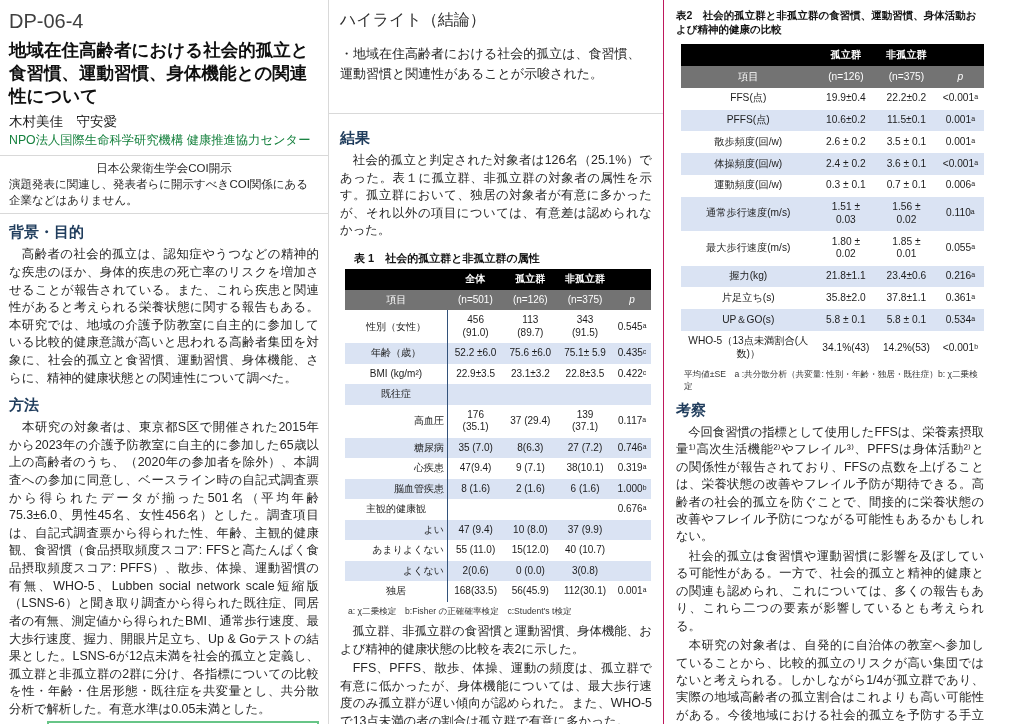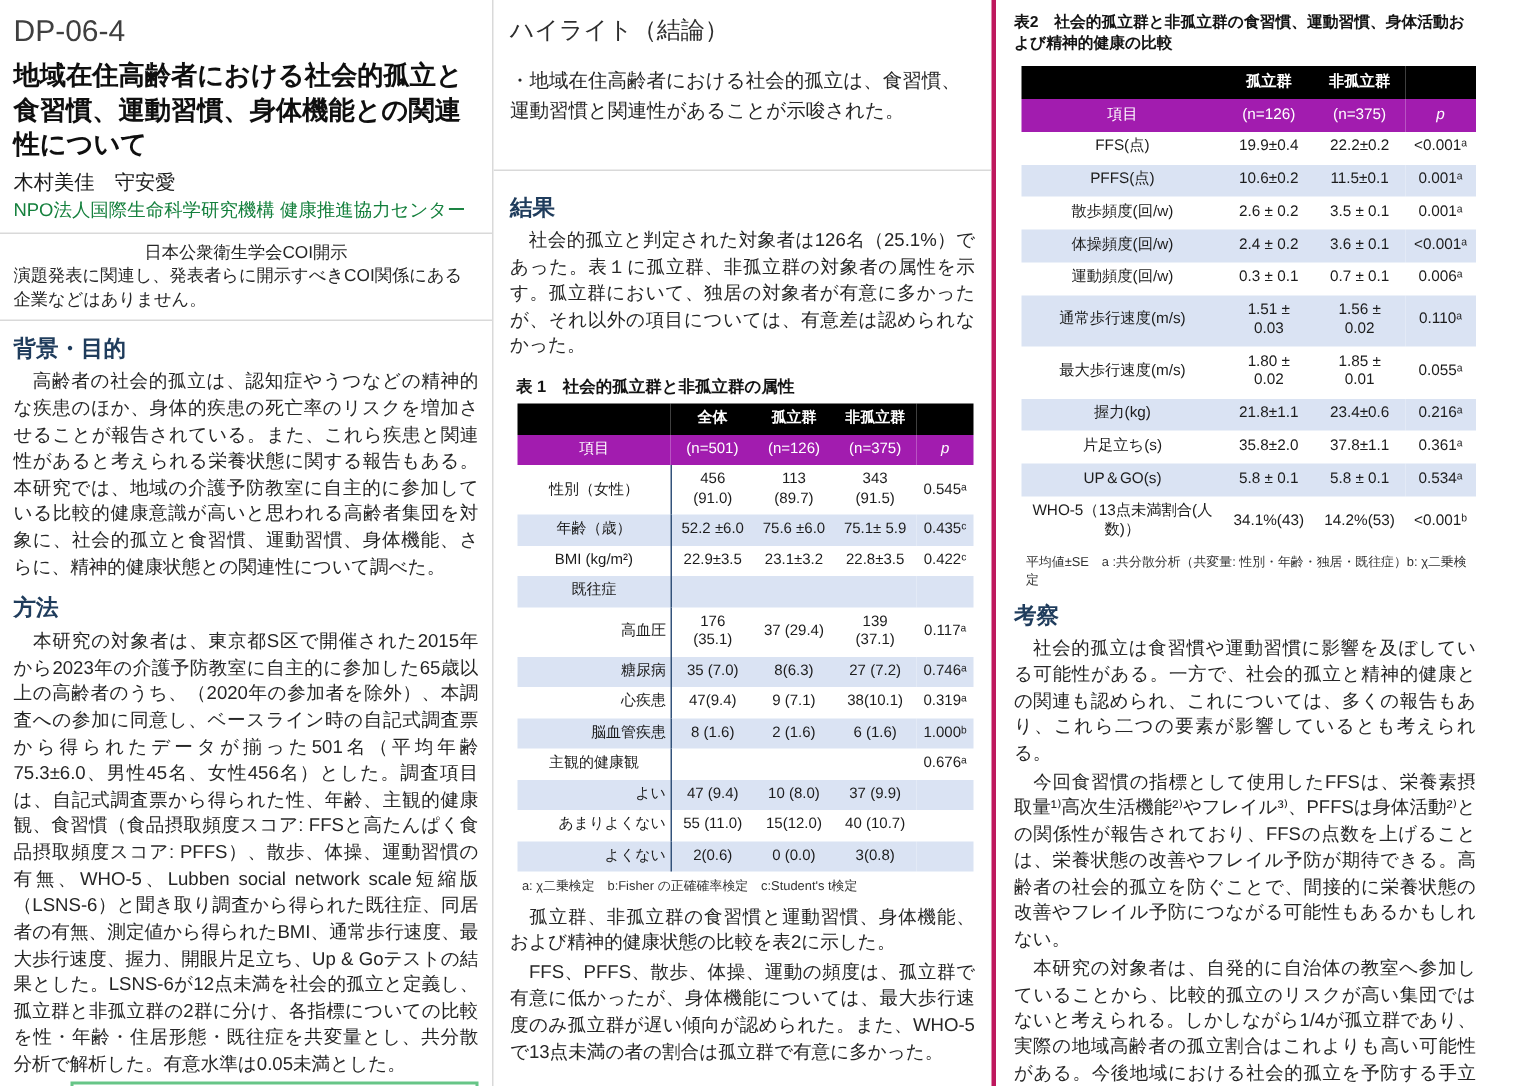--- a/index.html
+++ b/index.html
@@ -4,21 +4,21 @@
 <style>
   html,body{margin:0;padding:0;background:#ffffff;}
   body{
     width:1024px;height:724px;overflow:hidden;
     font-family:"Liberation Sans","DejaVu Sans",sans-serif;
     color:#262626;
   }
   .poster{display:flex;width:984px;height:724px;}
   .col{box-sizing:border-box;overflow:hidden;}
   .c1{width:342px;border-right:1px solid #d9d9d9;padding:6px 9px 4px 9px;}
-  .c2{width:349px;border-right:3px solid #be185d;}
+  .c2{width:349px;border-right:1px solid #be185d;}
   .c3{width:333px;padding:6px 0 4px 12px;}
 
   .dp-number{font-size:20px;color:#3f3f3f;margin:4px 0 2px 0;}
   .main-title{font-size:17.5px;font-weight:bold;line-height:1.32;color:#0f0f0f;margin:6px 0 5px 0;}
   .authors{font-size:13.5px;color:#1c1c1c;margin:1px 0;}
   .affiliation{font-size:12.3px;color:#15803d;margin:1px 0 6px 0;}
   .rule{border-top:1px solid #d9d9d9;margin:5px -9px;}
   .coi-title{font-size:11.5px;text-align:center;margin:1px 0;}
   .coi-body{font-size:11.5px;line-height:1.35;margin:0;}
 
@@ -29,25 +29,25 @@
     box-sizing:border-box;margin:0 0 0 38px;border:2px solid #67c587;
     padding:3px 6px;font-size:10.8px;line-height:1.33;color:#222;
   }
 
   
   .hl-block{box-sizing:border-box;height:114px;padding:8px 11px 4px 11px;border-bottom:1px solid #d9d9d9;}
   .hl-heading{font-size:16px;color:#2e2e2e;margin:2px 0 13px 0;font-weight:normal;}
   .hl-body{font-size:13px;line-height:1.5;margin:0;}
   .c2-inner{padding:6px 11px 0 11px;}
 
-  .tbl-caption{font-size:11px;font-weight:bold;color:#141414;margin:11px 0 4px 4px;line-height:1.3;}
+  .tbl-caption{font-size:11px;font-weight:bold;color:#141414;margin:11px 0 4px 14px;line-height:1.3;}
   table.t{border-collapse:collapse;margin-left:5px;}
   .t th,.t td{padding:4px 5px;font-size:10px;line-height:1.25;text-align:center;font-weight:normal;color:#1c1c1c;}
   .t thead tr.h1 th{background:#000000;color:#ffffff;font-weight:bold;}
-  .t thead tr.h2 th{background:#a21caf;color:#ffffff;}
+  .t thead tr.h2 th{background:#737373;color:#ffffff;}
   .t thead tr.h2 th:last-child{font-style:italic;}
   .t tbody tr:nth-child(even){background:#dae3f3;}
   .t1 td.lbl{border-right:1px solid #33527a;min-width:92px;}
   .t td.ind{text-align:right;padding-right:3px;}
   .t2 th,.t2 td{padding:4.5px 6px;font-size:10.2px;}
   .tbl-footnote{font-size:8.6px;color:#333;margin:4px 0 0 8px;line-height:1.3;}
 
   
   .t2-caption{font-size:10.5px;font-weight:bold;color:#141414;line-height:1.35;margin:2px 0 8px 0;}
   .disc-text{font-size:12.3px;line-height:1.42;margin:2px 0;text-align:justify;}
@@ -189,20 +189,27 @@
               <td>40 (10.7)</td>
               <td></td>
             </tr>
             <tr>
               <td class="lbl ind">よくない</td>
               <td>2(0.6)</td>
               <td>0 (0.0)</td>
               <td>3(0.8)</td>
               <td></td>
             </tr>
+            <tr>
+              <td class="lbl">独居</td>
+              <td>168(33.5)</td>
+              <td>56(45.9)</td>
+              <td>112(30.1)</td>
+              <td>0.001ᵃ</td>
+            </tr>
           </tbody>
       </table>
       <div class="tbl-footnote">a: χ二乗検定　b:Fisher の正確確率検定　c:Student's t検定</div>
 
       <div class="spacer-sm"></div>
       <p class="body-text">　孤立群、非孤立群の食習慣と運動習慣、身体機能、および精神的健康状態の比較を表2に示した。</p>
       <p class="body-text">　FFS、PFFS、散歩、体操、運動の頻度は、孤立群で有意に低かったが、身体機能については、最大歩行速度のみ孤立群が遅い傾向が認められた。また、WHO-5で13点未満の者の割合は孤立群で有意に多かった。</p>
     </div>
   </div>
 
@@ -289,22 +296,22 @@
             <td class="lbl">WHO-5（13点未満割合(人数)）</td>
             <td>34.1%(43)</td>
             <td>14.2%(53)</td>
             <td>&lt;0.001ᵇ</td>
           </tr>
         </tbody>
     </table>
     <div class="tbl-footnote">平均値±SE　a :共分散分析（共変量: 性別・年齢・独居・既往症）b: χ二乗検定</div>
 
     <div class="sec-heading">考察</div>
+    <p class="disc-text">　今回食習慣の指標として使用したFFSは、栄養素摂取量¹⁾高次生活機能²⁾やフレイル³⁾、PFFSは身体活動²⁾との関係性が報告されており、FFSの点数を上げることは、栄養状態の改善やフレイル予防が期待できる。高齢者の社会的孤立を防ぐことで、間接的に栄養状態の改善やフレイル予防につながる可能性もあるかもしれない。</p>
     <p class="disc-text">　社会的孤立は食習慣や運動習慣に影響を及ぼしている可能性がある。一方で、社会的孤立と精神的健康との関連も認められ、これについては、多くの報告もあり、これら二つの要素が影響しているとも考えられる。</p>
-    <p class="disc-text">　今回食習慣の指標として使用したFFSは、栄養素摂取量¹⁾高次生活機能²⁾やフレイル³⁾、PFFSは身体活動²⁾との関係性が報告されており、FFSの点数を上げることは、栄養状態の改善やフレイル予防が期待できる。高齢者の社会的孤立を防ぐことで、間接的に栄養状態の改善やフレイル予防につながる可能性もあるかもしれない。</p>
     <p class="disc-text">　本研究の対象者は、自発的に自治体の教室へ参加していることから、比較的孤立のリスクが高い集団ではないと考えられる。しかしながら1/4が孤立群であり、実際の地域高齢者の孤立割合はこれよりも高い可能性がある。今後地域における社会的孤立を予防する手立てが重要な課題となると思われる。</p>
 
     <div class="refs">
       <div class="ref"><span>1) Kimura M, et al. Dietary variety and nutrient intake among Japanese community-dwelling older adults: A cross-sectional study. Aging Health Res. 2024; 4:3　</span></div>
 
     </div>
   </div>
 
 </div>
 

